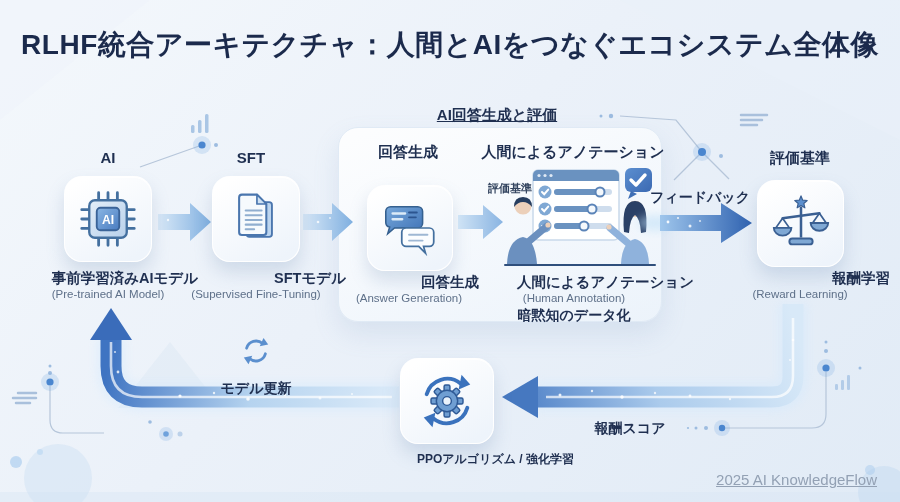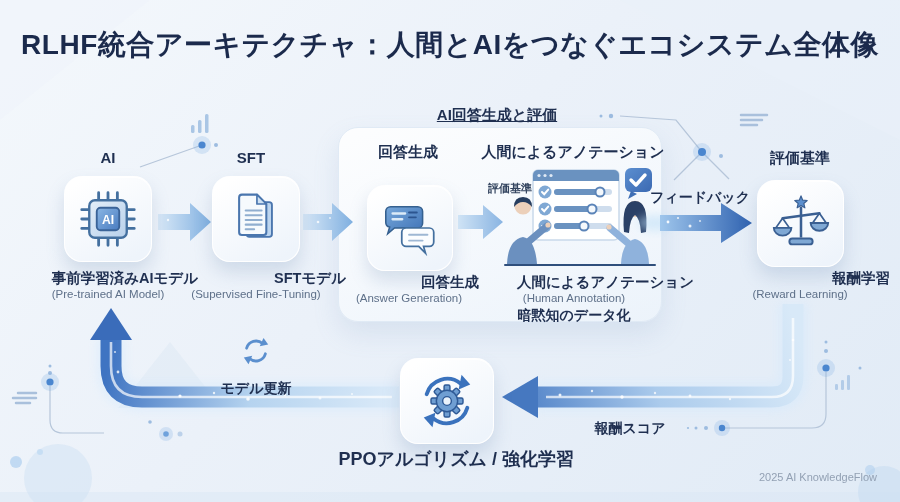--- a/index.html
+++ b/index.html
@@ -11,21 +11,21 @@
   }
   .abs{position:absolute;}
   #title{left:0;right:0;top:26px;font-size:28px;font-weight:800;color:#1b2a4c;letter-spacing:.5px;text-align:center;}
   .tag{font-size:15px;font-weight:bold;color:#1f2f50;text-align:center;}
   .flow-label{font-size:14px;font-weight:bold;color:#1f2f50;text-align:center;}
   .jp{font-size:14.5px;font-weight:bold;color:#1f2f50;text-align:right;line-height:16px;}
   .en{font-size:11.5px;color:#5e7089;text-align:center;line-height:14px;margin-top:1px;}
   .sub-bold{font-size:14px;font-weight:bold;color:#1f2f50;text-align:center;}
   .criteria{font-size:11px;font-weight:bold;color:#33445f;text-align:left;margin-left:9px;}
   .panel-heading{font-size:15px;font-weight:bold;color:#1f2f50;text-align:center;}
-  #footer{font-size:11px;color:#93a1b4;}
+  #footer{font-size:15px;color:#93a1b4;text-decoration:underline;}
   .node-box{
     position:absolute;width:88px;height:86px;border-radius:18px;
     background:linear-gradient(150deg,#ffffff 10%,#eef4fb 90%);
     box-shadow:0 10px 18px rgba(100,130,175,.22), inset 0 1px 0 #ffffff;
     border:1px solid rgba(255,255,255,.95);
     display:flex;align-items:center;justify-content:center;
   }
   #panel{
     position:absolute;left:338px;top:127px;width:324px;height:195px;border-radius:20px;
     background:linear-gradient(160deg,rgba(255,255,255,.88),rgba(238,245,252,.72));
@@ -381,21 +381,21 @@
         <rect x="29" y="15.5" width="6" height="8" rx="1.5" transform="rotate(135 32 32)"></rect>
         <rect x="29" y="15.5" width="6" height="8" rx="1.5" transform="rotate(180 32 32)"></rect>
         <rect x="29" y="15.5" width="6" height="8" rx="1.5" transform="rotate(225 32 32)"></rect>
         <rect x="29" y="15.5" width="6" height="8" rx="1.5" transform="rotate(270 32 32)"></rect>
         <rect x="29" y="15.5" width="6" height="8" rx="1.5" transform="rotate(315 32 32)"></rect>
         <circle cx="32" cy="32" r="11"></circle>
       </g>
       <circle cx="32" cy="32" r="4.5" fill="#eaf2fb" stroke="#2f5a96" stroke-width="1.5"></circle>
     </svg>
   </div>
-  <div class="abs jp z3" style="left:330px;top:451px;width:244px;font-size:18px;">PPOアルゴリズム / 強化学習</div>
+  <div class="abs jp z3" style="left:330px;top:451px;width:244px;font-size:12px;">PPOアルゴリズム / 強化学習</div>
 
   <div class="abs flow-label z3" style="left:644px;top:189px;width:112px;">フィードバック</div>
   <div class="abs flow-label z3" style="left:570px;top:391px;width:120px;margin-top:29px;">報酬スコア</div>
   <div class="abs flow-label z3" style="left:196px;top:380px;width:120px;text-align:center;">モデル更新</div>
 
   <svg class="abs z3" style="left:241px;top:336px;" width="30" height="30" viewBox="0 0 32 32">
     <path d="M6,13 A10.5,10.5 0 0 1 23,8" stroke="#5b8fce" stroke-width="3" fill="none" stroke-linecap="round"></path>
     <polygon points="24,2 29,9 20,11" fill="#5b8fce"></polygon>
     <path d="M26,19 A10.5,10.5 0 0 1 9,24" stroke="#5b8fce" stroke-width="3" fill="none" stroke-linecap="round"></path>
     <polygon points="8,30 3,23 12,21" fill="#5b8fce"></polygon>

